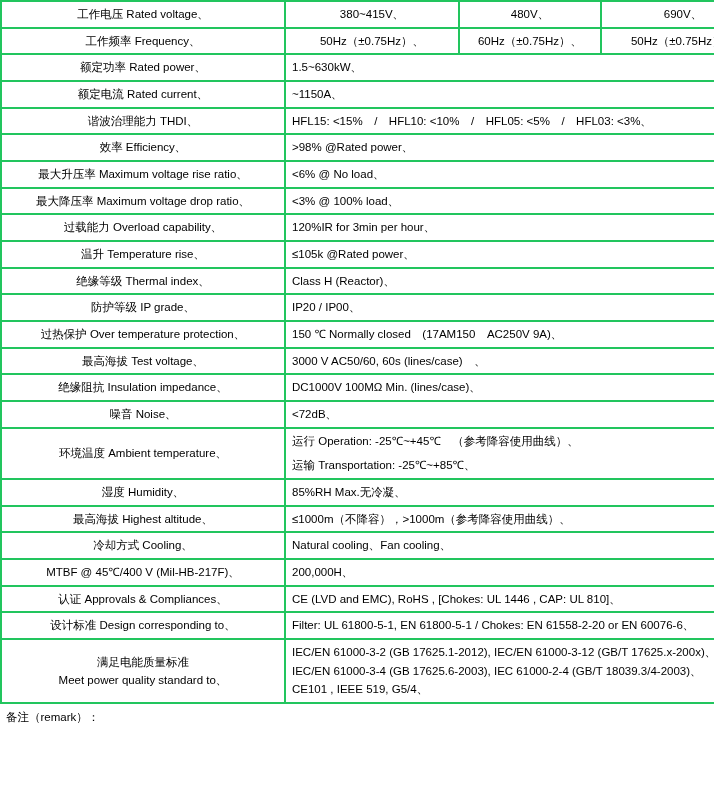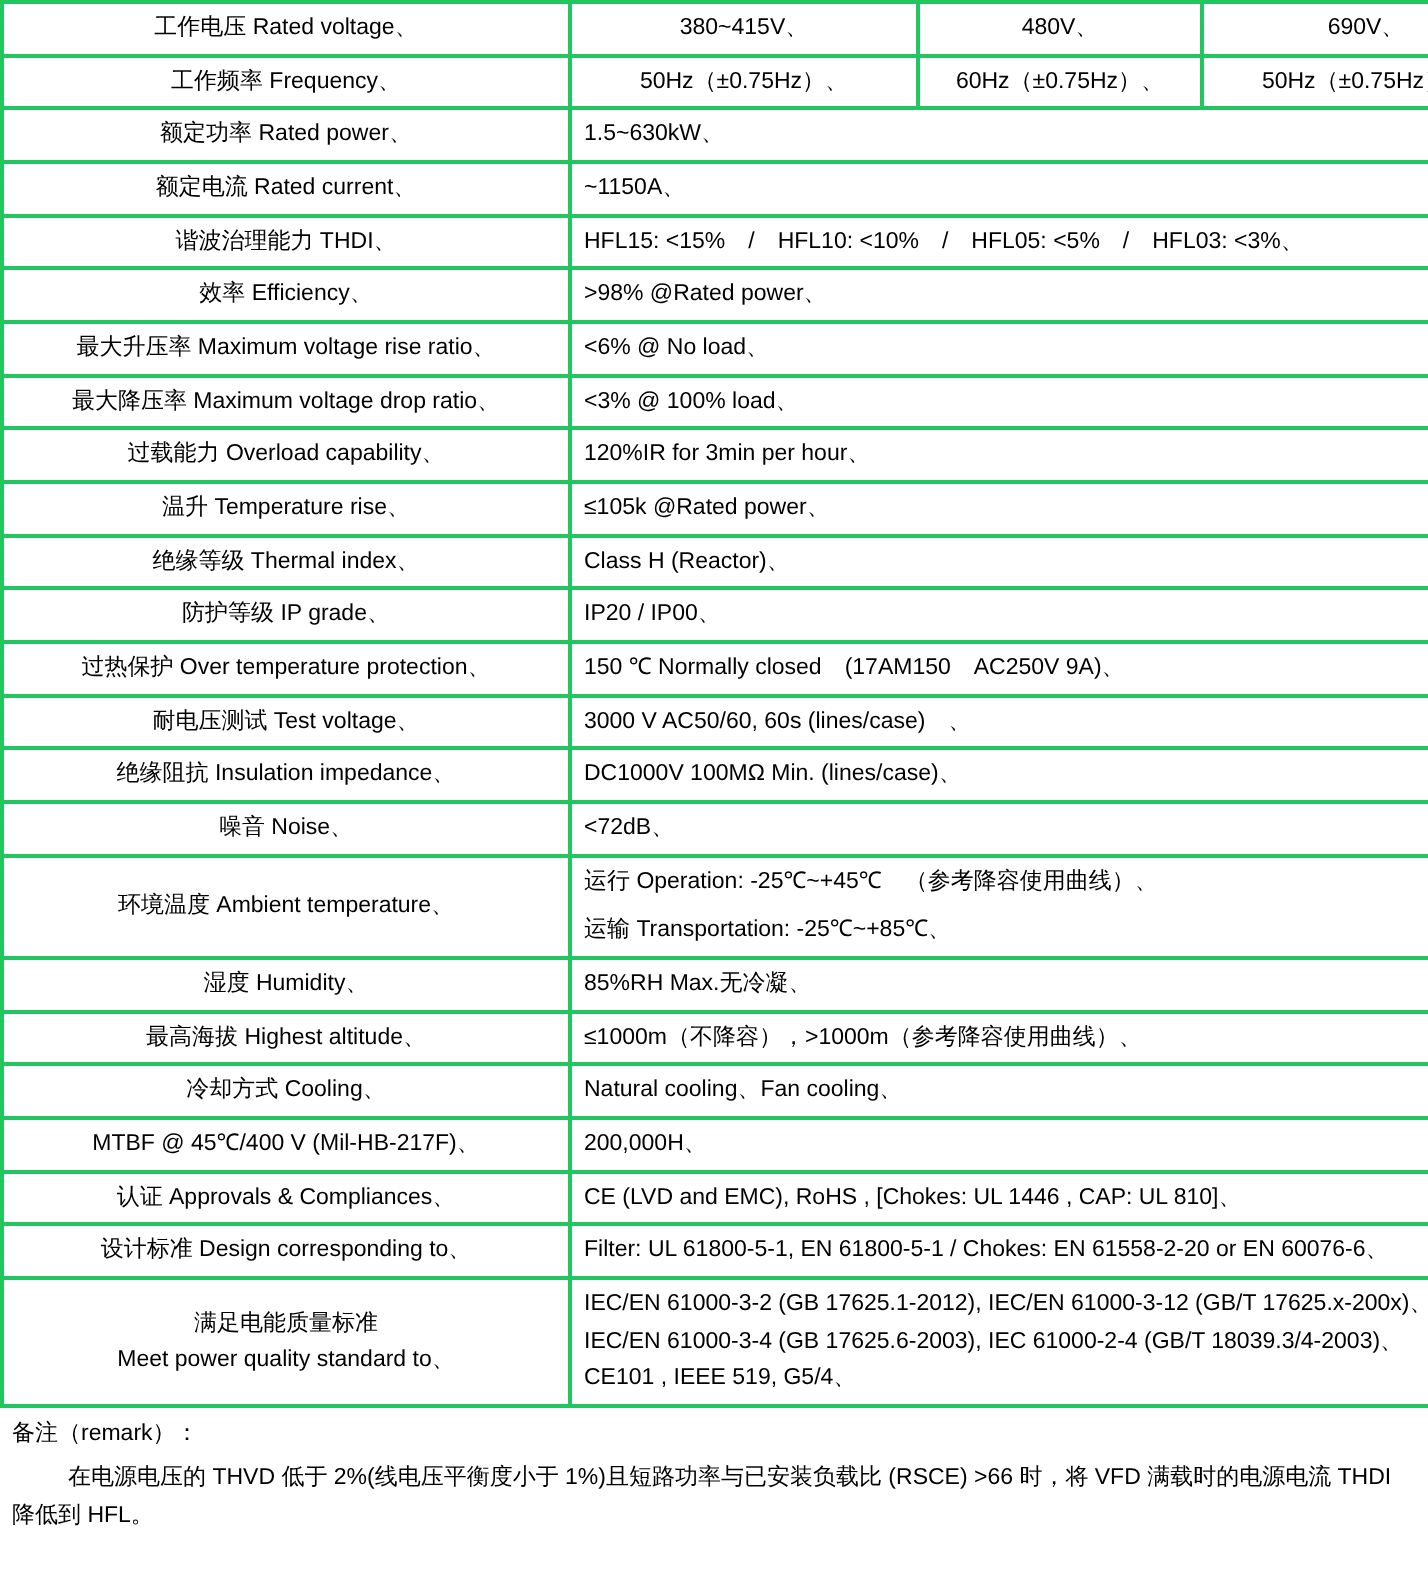--- a/index.html
+++ b/index.html
@@ -132,21 +132,21 @@
       <td class="label-cell">防护等级 IP grade、</td>
       <td class="val-cell" colspan="3">IP20 / IP00、</td>
     </tr>
 
     <tr>
       <td class="label-cell">过热保护 Over temperature protection、</td>
       <td class="val-cell" colspan="3">150 ℃ Normally closed　(17AM150　AC250V 9A)、</td>
     </tr>
 
     <tr>
-      <td class="label-cell">耐电压测试 Test voltage、</td>
+      <td class="label-cell">最高海拔 Test voltage、</td>
       <td class="val-cell" colspan="3">3000 V AC50/60, 60s (lines/case)　、</td>
     </tr>
 
     <tr>
       <td class="label-cell">绝缘阻抗 Insulation impedance、</td>
       <td class="val-cell" colspan="3">DC1000V 100MΩ Min. (lines/case)、</td>
     </tr>
 
     <tr>
       <td class="label-cell">噪音 Noise、</td>
@@ -201,15 +201,14 @@
         <span class="sub-line" style="margin-top:2px">IEC/EN 61000-3-4 (GB 17625.6-2003), IEC 61000-2-4 (GB/T 18039.3/4-2003)、</span>
         <span class="sub-line" style="margin-top:2px">CE101 , IEEE 519, G5/4、</span>
       </td>
     </tr>
 
   </tbody>
 </table>
 
 <div id="remark-block">
   <p>备注（remark）：</p>
-  <p class="ind-1">在电源电压的 THVD 低于 2%(线电压平衡度小于 1%)且短路功率与已安装负载比 (RSCE) &gt;66 时，将 VFD 满载时的电源电流 THDI 降低到 HFL。</p>
 
 </div>
 
 </body></html>

